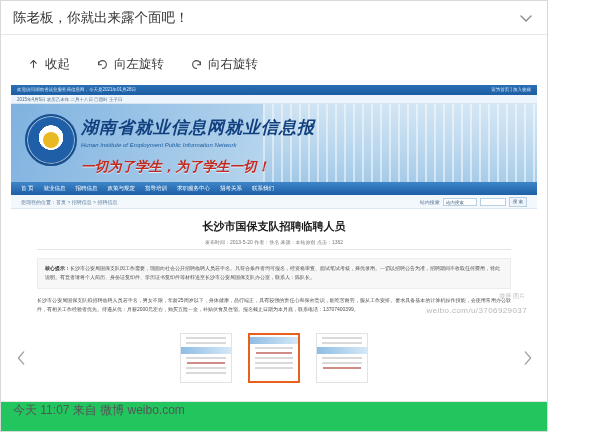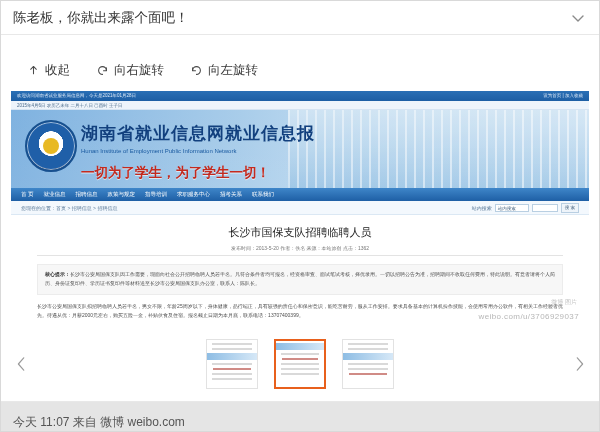--- a/index.html
+++ b/index.html
@@ -10,21 +10,21 @@
     width: 600px;
     height: 432px;
     background: #ffffff;
     font-family: "Liberation Sans", sans-serif;
     font-size: 12px;
     color: #333;
     overflow: hidden;
   }
   .page {
     position: relative;
-    width: 600px;
+    width: 548px;
     height: 432px;
     box-sizing: border-box;
     border: 1px solid #d9d9d9;
     background: #fff;
   }
 
   
   .header {
     height: 34px;
     display: flex;
@@ -53,21 +53,21 @@
   }
 
   
   .toolbar {
     height: 30px;
     display: flex;
     align-items: center;
     gap: 26px;
     padding: 0 26px;
     box-sizing: border-box;
-    margin-top: 20px;
+    margin-top: 14px;
   }
   .tool-btn {
     display: flex;
     align-items: center;
     gap: 5px;
     font-size: 12.5px;
     color: #3a3a3a;
     cursor: pointer;
     white-space: nowrap;
   }
@@ -119,20 +119,21 @@
     padding: 0 6px;
     box-sizing: border-box;
   }
   .masthead {
     position: relative;
     height: 78px;
     background:
       linear-gradient(to bottom, rgba(255,255,255,0.0), rgba(255,255,255,0.05)),
       linear-gradient(to right, #7fb2e0 0%, #a9cdea 40%, #cfe4f5 70%, #e8f2fb 100%);
     overflow: hidden;
+    font-style: italic;
   }
   .masthead:before {
     content: "";
     position: absolute;
     right: 0; top: 0; bottom: 0;
     width: 52%;
     background:
       linear-gradient(to bottom, rgba(255,255,255,0.35), rgba(255,255,255,0)),
       repeating-linear-gradient(90deg, rgba(255,255,255,0.55) 0 2px, rgba(255,255,255,0) 2px 9px),
       linear-gradient(to bottom, #bcd9ef, #9dc6e6);
@@ -234,21 +235,21 @@
     font-size: 4.5px; color: #44627f; line-height: 8px;
   }
   .article {
     padding: 10px 26px 0 26px;
     box-sizing: border-box;
   }
   .article-title {
     text-align: center;
     font-family: "DejaVu Serif", serif;
     font-size: 11px;
-    font-weight: 400;
+    font-weight: 700;
     color: #1a1a1a;
   }
   .article-sub {
     text-align: center;
     font-size: 5px;
     color: #777;
     margin-top: 5px;
     padding-bottom: 4px;
     border-bottom: 1px solid #e3e3e3;
   }
@@ -341,24 +342,24 @@
   .arrow.left { left: 2px; }
   .arrow.right { right: 2px; }
 
   
   .footer {
     position: absolute;
     left: 0; right: 0; bottom: 0;
     height: 30px;
     border-top: 1px solid #e8e8e8;
     display: flex;
-    align-items: flex-end;
+    align-items: flex-start;
     padding: 0 12px;
     box-sizing: border-box;
-    background: #e5e5e5;
+    background: #22c55e;
   }
   .footer-text {
     font-size: 12px;
     color: #555;
   }
   .footer-text .src { color: #555; }
 </style>
 </head>
 <body>
 
@@ -377,39 +378,39 @@
 
     <div class="tool-btn">
       <span class="ico">
         <svg width="13" height="13" viewBox="0 0 16 16" aria-hidden="true">
           <path d="M8 3 L8 12 M4.5 6.5 L8 3 L11.5 6.5" fill="none" stroke="currentColor" stroke-width="1.3" stroke-linecap="round" stroke-linejoin="round"></path>
         </svg>
       </span>
       <span>收起</span>
     </div>
 
+
+    <div class="tool-btn">
+      <span class="ico">
+        <svg width="13" height="13" viewBox="0 0 16 16" aria-hidden="true">
+          <path d="M3.2 8 A4.8 4.8 0 1 1 8 12.8" fill="none" stroke="currentColor" stroke-width="1.3" stroke-linecap="round"></path>
+          <path d="M3.2 4.6 L3.2 8.2 L6.8 8.2" fill="none" stroke="currentColor" stroke-width="1.3" stroke-linecap="round" stroke-linejoin="round"></path>
+        </svg>
+      </span>
+      <span>向左旋转</span>
+    </div>
 
     <div class="tool-btn">
       <span class="ico">
         <svg width="13" height="13" viewBox="0 0 16 16" aria-hidden="true">
           <path d="M12.8 8 A4.8 4.8 0 1 0 8 12.8" fill="none" stroke="currentColor" stroke-width="1.3" stroke-linecap="round"></path>
           <path d="M12.8 4.6 L12.8 8.2 L9.2 8.2" fill="none" stroke="currentColor" stroke-width="1.3" stroke-linecap="round" stroke-linejoin="round"></path>
         </svg>
       </span>
       <span>向右旋转</span>
-    </div>
-
-    <div class="tool-btn">
-      <span class="ico">
-        <svg width="13" height="13" viewBox="0 0 16 16" aria-hidden="true">
-          <path d="M3.2 8 A4.8 4.8 0 1 1 8 12.8" fill="none" stroke="currentColor" stroke-width="1.3" stroke-linecap="round"></path>
-          <path d="M3.2 4.6 L3.2 8.2 L6.8 8.2" fill="none" stroke="currentColor" stroke-width="1.3" stroke-linecap="round" stroke-linejoin="round"></path>
-        </svg>
-      </span>
-      <span>向左旋转</span>
     </div>
 
   </div>
 
   <div class="viewer">
 
     <div class="doc">
 
       <div class="doc-topbar">
         <span>欢迎访问湖南省就业服务局信息网，今天是2021年01月28日</span>

